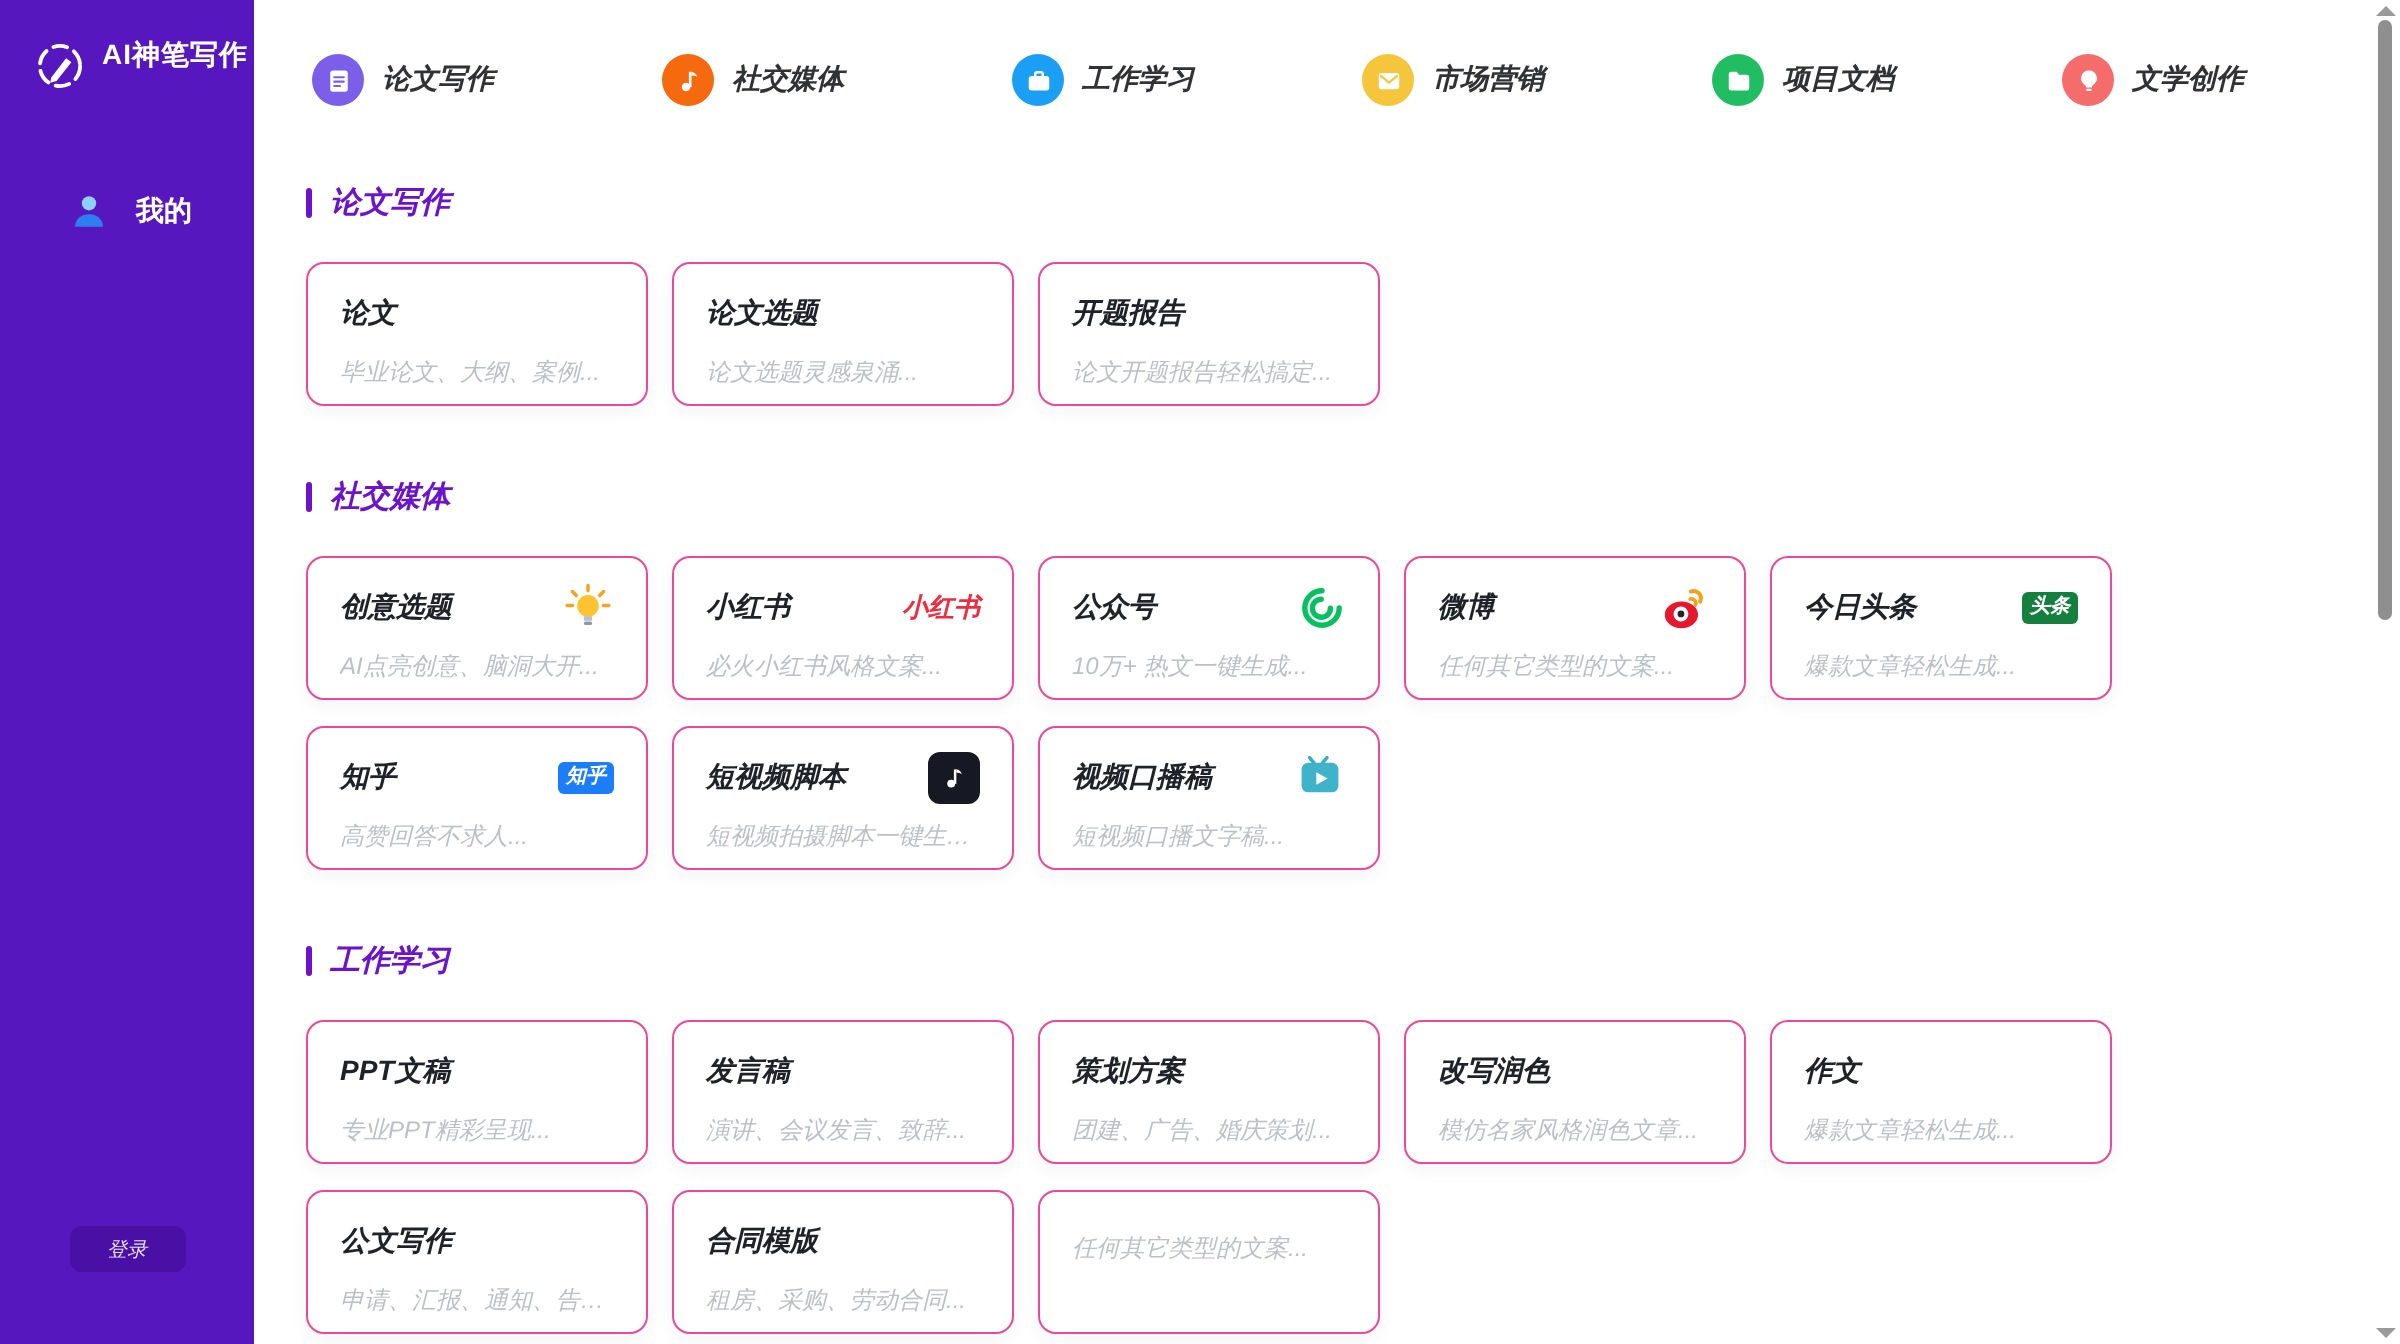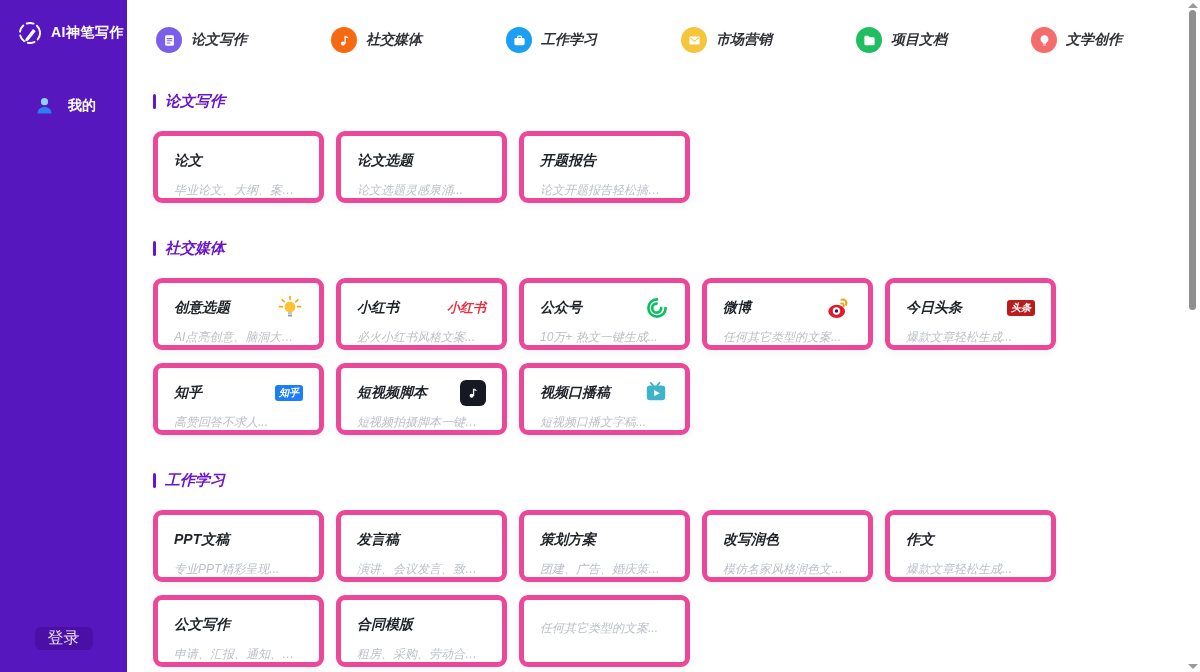--- a/index.html
+++ b/index.html
@@ -3,42 +3,42 @@
 <meta charset="utf-8">
 <style>
   html,body{margin:0;padding:0;}
   body{
     width:1200px;height:672px;overflow:hidden;background:#fff;
     font-family:"Liberation Sans","DejaVu Sans",sans-serif;
     -webkit-font-smoothing:antialiased;
   }
   
   .sidebar{position:fixed;left:0;top:0;width:127px;height:672px;background:#5617BE;display:flex;flex-direction:column;z-index:5;}
-  .logo-row{display:flex;align-items:center;gap:7px;padding:19px 0 0 16px;}
+  .logo-row{display:flex;gap:7px;padding:19px 0 0 16px;}
   .logo-row svg{display:block;}
   .app-title{color:#fff;font-weight:bold;font-size:14px;letter-spacing:.5px;white-space:nowrap;}
   .side-nav{margin-top:40px;display:flex;flex-direction:column;gap:14px;}
   .nav-item{display:flex;align-items:center;gap:13px;padding:8px 0 8px 34px;color:#fff;font-size:14px;font-weight:bold;cursor:pointer;}
   .nav-item .ic{width:21px;height:21px;display:flex;align-items:center;justify-content:center;}
-  .login-btn{margin-top:auto;margin-bottom:22px;align-self:center;width:58px;height:23px;
-    background:#4A10A5;border:none;border-radius:6px;color:#E9E1F8;font-size:16px;
-    display:flex;align-items:center;justify-content:center;cursor:pointer;font-family:inherit;}
+  .login-btn{margin-top:auto;margin-bottom:36px;align-self:center;width:58px;height:23px;
+    background:#4A10A5;border:none;border-radius:6px;color:#E9E1F8;font-size:10px;
+    display:flex;align-items:center;justify-content:center;cursor:pointer;font-family:inherit;font-style:italic;}
   
   .main{margin-left:93px;width:1073px;font-style:italic;}
   .tabs{display:flex;align-items:center;justify-content:space-between;height:80px;padding:0 44px 0 63px;}
   .tab{display:flex;align-items:center;gap:9px;cursor:pointer;}
   .tab-ic{width:26px;height:26px;border-radius:50%;display:flex;align-items:center;justify-content:center;flex:none;}
   .tab-ic svg{width:15px;height:15px;display:block;}
   .tab-label{font-size:14px;font-weight:bold;color:#303236;white-space:nowrap;}
   .content{padding:12px 110px 0 60px;}
   .section{margin-bottom:36px;}
   .section-title{display:flex;align-items:center;gap:9px;margin:0 0 20px;color:#6B14CB;font-size:15px;font-weight:bold;}
   .title-bar{width:3px;height:15px;border-radius:2px;background:#6B14CB;flex:none;}
   .grid{display:grid;grid-template-columns:repeat(5,1fr);column-gap:12px;row-gap:13px;}
-  .card{background:#fff;border:5px solid #ec4899;border-radius:9px;box-shadow:0 3px 9px rgba(31,35,41,.05);
+  .card{background:#fff;border:1px solid #ec4899;border-radius:9px;box-shadow:0 3px 9px rgba(31,35,41,.05);
     padding:12px 16px;height:72px;box-sizing:border-box;cursor:pointer;overflow:hidden;}
   .card-top{display:flex;align-items:center;justify-content:space-between;height:26px;}
   .card-title{font-size:14px;font-weight:bold;color:#1F2329;white-space:nowrap;}
   .card-desc{margin-top:8px;font-size:12px;color:#BBBFC7;white-space:nowrap;overflow:hidden;text-overflow:ellipsis;}
   .card-ic{display:flex;align-items:center;justify-content:center;flex:none;}
   .badge{display:inline-block;padding:3px 4px;border-radius:3px;color:#fff;font-size:10px;font-weight:bold;line-height:1;white-space:nowrap;}
   .xhs-text{color:#EE2D3F;font-weight:800;font-size:13px;white-space:nowrap;}
   .douyin-sq{width:26px;height:26px;background:#161823;border-radius:6px;display:flex;align-items:center;justify-content:center;}
   .douyin-sq svg{width:14px;height:14px;}
   
@@ -234,21 +234,21 @@
                   <circle cx="10.2" cy="14.2" r="1.5" fill="#26232B"></circle>
                 </svg>
               </span>
             </div>
             <div class="card-desc">任何其它类型的文案...</div>
           </div>
           <div class="card">
             <div class="card-top">
               <span class="card-title">今日头条</span>
               <span class="card-ic">
-                <span class="badge" style="background:#b91c1c">头条</span>
+                <span class="badge" style="background:#15803d">头条</span>
               </span>
             </div>
             <div class="card-desc">爆款文章轻松生成...</div>
           </div>
           <div class="card">
             <div class="card-top">
               <span class="card-title">知乎</span>
               <span class="card-ic">
                 <span class="badge" style="background:#1C7DF8">知乎</span>
               </span>

